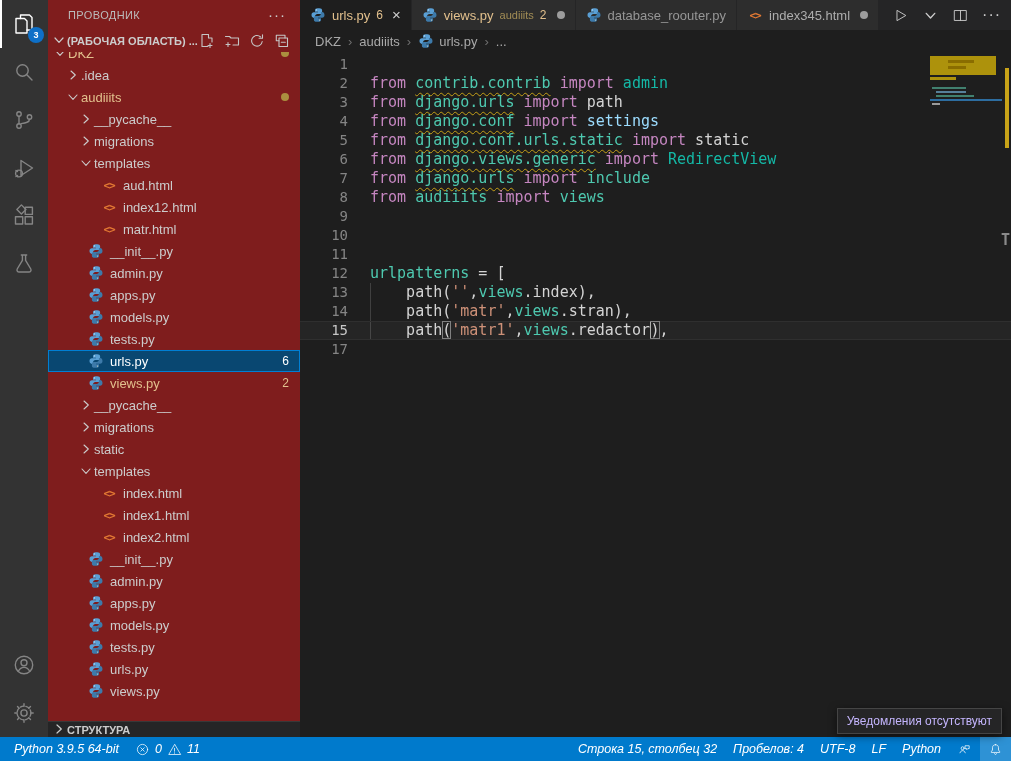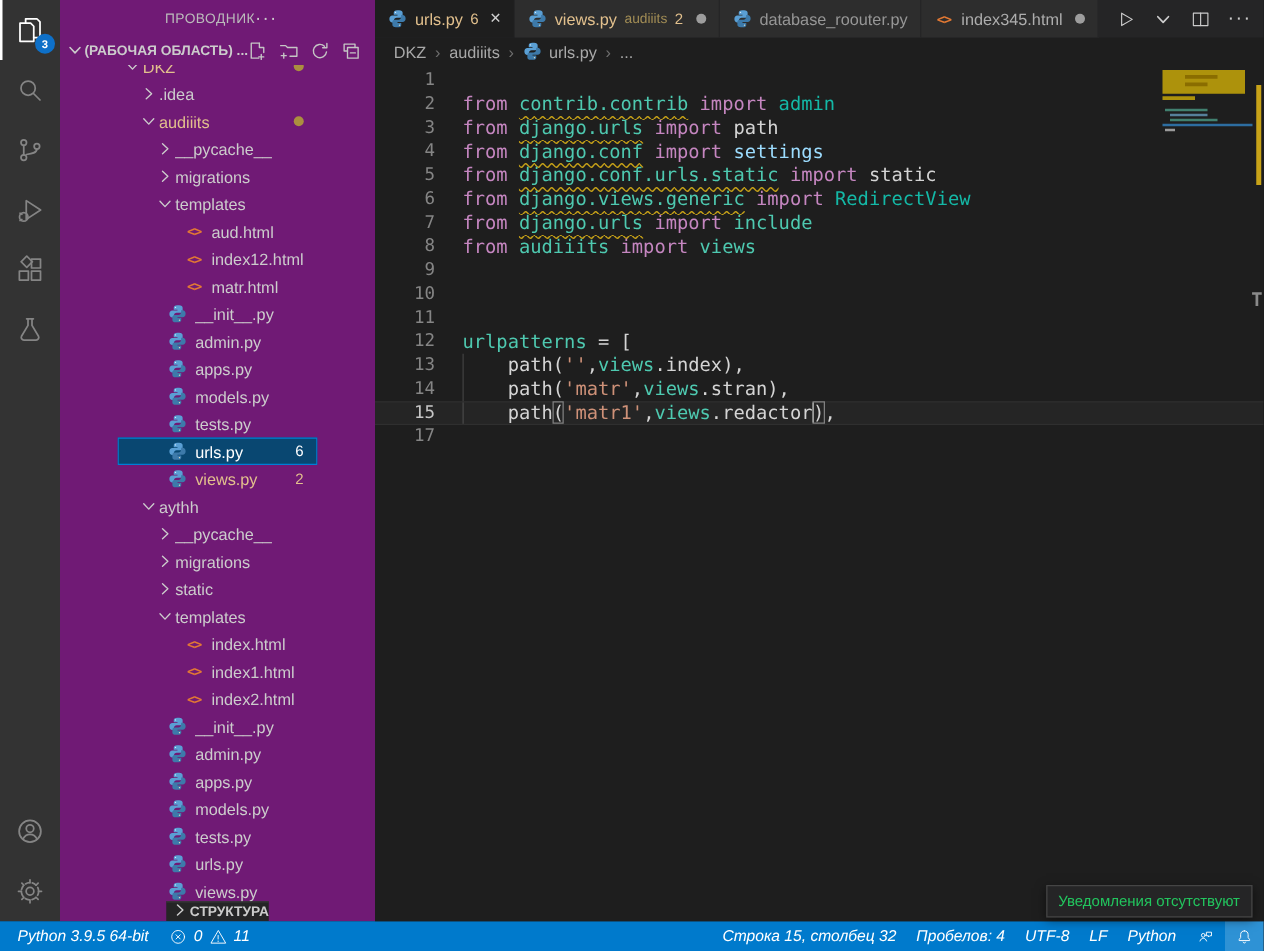--- a/index.html
+++ b/index.html
@@ -10,21 +10,21 @@
   
   .activitybar{width:48px;background:#333333;display:flex;flex-direction:column;flex:none;}
   .ab-item{height:48px;display:flex;align-items:center;justify-content:center;position:relative;cursor:pointer;}
   .ab-item svg{width:24px;height:24px;stroke:#858585;fill:none;stroke-width:1.4;stroke-linecap:round;stroke-linejoin:round;}
   .ab-item.active svg{stroke:#ffffff;}
   .ab-item.active::before{content:"";position:absolute;left:0;top:0;bottom:0;width:2px;background:#ffffff;}
   .ab-badge{position:absolute;right:4px;bottom:5px;min-width:16px;height:16px;border-radius:50%;background:#0e70c8;color:#fff;font-size:9px;font-weight:700;display:flex;align-items:center;justify-content:center;}
   .ab-spacer{flex:1;}
 
   
-  .sidebar{width:252px;background:#701a75;display:flex;flex-direction:column;flex:none;min-height:0;align-items:center;}
+  .sidebar{width:252px;background:#7f1d1d;display:flex;flex-direction:column;flex:none;min-height:0;}
   .sb-title{height:30px;flex:none;display:flex;align-items:center;padding:0 14px 0 20px;font-size:11px;color:#bbbbbb;letter-spacing:.4px;}
   .sb-title .dots{margin-left:auto;color:#cccccc;font-size:15px;letter-spacing:1px;cursor:pointer;line-height:10px;}
   .sb-section{height:22px;flex:none;display:flex;align-items:center;padding:0 10px 0 3px;font-size:11px;font-weight:700;color:#cccccc;}
   .sb-section .chev svg,.outline .chev svg{width:16px;height:16px;stroke:#cccccc;fill:none;stroke-width:1.2;stroke-linecap:round;stroke-linejoin:round;}
   .sb-actions{margin-left:auto;display:flex;gap:9px;}
   .sb-actions span{display:flex;cursor:pointer;}
   .sb-actions svg{width:16px;height:16px;stroke:#c5c5c5;fill:none;stroke-width:1.1;stroke-linecap:round;stroke-linejoin:round;}
   .tree{flex:1;overflow:hidden;position:relative;}
   .trow{height:22px;display:flex;align-items:center;font-size:13px;color:#cccccc;cursor:pointer;padding-right:11px;box-sizing:border-box;}
   .trow.clipped{margin-top:-10px;}
@@ -87,21 +87,21 @@
   .ov-warn{position:absolute;top:68px;right:2px;width:4px;height:80px;background:#c8a318;}
   .ov-t{position:absolute;top:231px;right:1px;color:#8a8a8a;font:700 15px "DejaVu Sans Mono",monospace;}
 
   
   .statusbar{height:24px;flex:none;background:#007acc;display:flex;align-items:stretch;color:#ffffff;font-size:12.5px;padding-left:6px;}
   .st-item{padding:0 8px;display:flex;align-items:center;gap:5px;cursor:pointer;font-style:italic;}
   .st-item svg{width:15px;height:15px;stroke:#fff;fill:none;stroke-width:1.2;stroke-linecap:round;stroke-linejoin:round;}
   .st-right{margin-left:auto;display:flex;align-items:stretch;}
   .st-bell{background:rgba(255,255,255,.18);padding:0 8px;}
 
-  .tooltip{position:absolute;right:9px;bottom:27px;background:#252526;border:1px solid #454545;color:#22c55e;font-size:12px;padding:5px 9px;box-shadow:0 2px 8px rgba(0,0,0,.5);white-space:nowrap;z-index:20;}
+  .tooltip{position:absolute;right:9px;bottom:27px;background:#252526;border:1px solid #454545;color:#c4b5fd;font-size:12px;padding:5px 9px;box-shadow:0 2px 8px rgba(0,0,0,.5);white-space:nowrap;z-index:20;}
 </style>
 </head>
 <body>
 
 <div class="app">
   <div class="main">
 
     <nav class="activitybar" id="activitybar">
         <div class="ab-item active">
           <span style="display: flex;">
@@ -372,29 +372,20 @@
               <svg viewBox="0 0 16 16">
                 <path fill="#5a9fd4" stroke="none" d="M7.9 1.2c-2.1 0-2.9.9-2.9 1.9v1.6h3v.6H3.9c-1.4 0-2.4 1-2.4 2.8 0 1.7 1 2.8 2.4 2.8h1.2V9.3c0-1.2 1-2.2 2.2-2.2h3c1 0 1.8-.8 1.8-1.8V3.1c0-1-.9-1.9-2.9-1.9z"></path>
                 <path fill="#3d7aaa" stroke="none" d="M8.1 14.8c2.1 0 2.9-.9 2.9-1.9v-1.6H8v-.6h4.1c1.4 0 2.4-1 2.4-2.8 0-1.7-1-2.8-2.4-2.8h-1.2v1.6c0 1.2-1 2.2-2.2 2.2h-3c-1 0-1.8.8-1.8 1.8v2.2c0 1 .9 1.9 2.9 1.9z"></path>
                 <circle cx="6.4" cy="2.9" r=".55" fill="#d6e9f7" stroke="none"></circle>
                 <circle cx="9.6" cy="13.1" r=".55" fill="#e9e2c3" stroke="none"></circle>
               </svg>
             </span>
             <span class="lbl">views.py</span>
             <span class="sp"></span>
             <span class="badge">2</span>
-          </div>
-          <div class="trow" style="padding-left: 17px;">
-            <span class="chev">
-              <svg viewBox="0 0 16 16">
-                <path d="M4 6l4 4.3L12 6"></path>
-              </svg>
-            </span>
-            <span class="lbl">aythh</span>
-            <span class="sp"></span>
           </div>
           <div class="trow" style="padding-left: 30px;">
             <span class="chev">
               <svg viewBox="0 0 16 16">
                 <path d="M6 4l4.3 4L6 12"></path>
               </svg>
             </span>
             <span class="lbl">__pycache__</span>
             <span class="sp"></span>
           </div>

